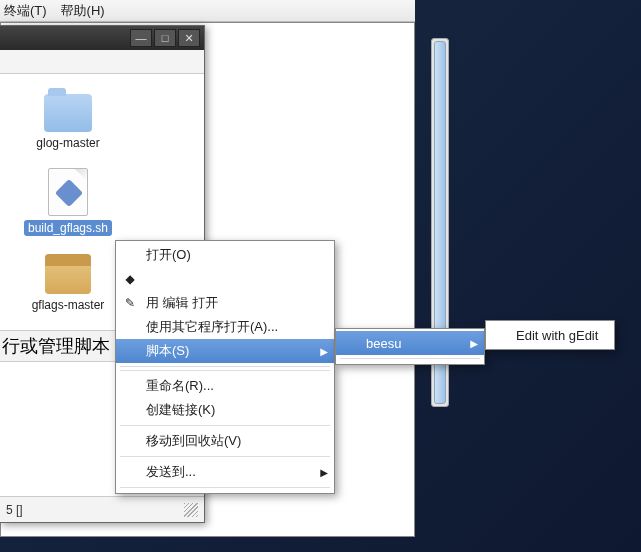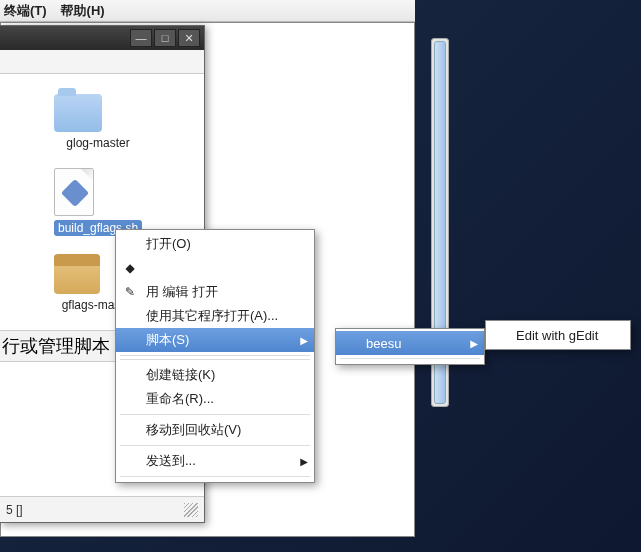--- a/index.html
+++ b/index.html
@@ -1,62 +1,62 @@
 <!DOCTYPE html>
 <html><head>
 <meta charset="utf-8">
 <style>
   * { box-sizing: border-box; margin: 0; padding: 0; font-family: "WenQuanYi Micro Hei", "Microsoft YaHei", sans-serif; }
   body { width: 641px; height: 552px; background: linear-gradient(135deg, #1a2a45 0%, #0e1830 100%); position: relative; overflow: hidden; font-size: 13px; }
 
   
   .menubar { position: absolute; top: 0; left: 0; width: 415px; height: 22px; background: linear-gradient(#f6f6f6,#e8e8e8); border-bottom: 1px solid #bbb; display: flex; align-items: center; padding-left: 4px; color: #222; }
-  .menubar span { margin-right: 14px; font-weight: bold; }
+  .menubar span { margin-right: 14px; }
 
   
   .bgwin { position: absolute; top: 22px; left: 0; width: 415px; height: 515px; background: #fff; border: 1px solid #888; }
 
   
   .fgwin { position: absolute; top: 25px; left: 0; width: 205px; height: 498px; background: #fff; border: 1px solid #666; border-left: none; box-shadow: 2px 2px 8px rgba(0,0,0,.4); }
   .titlebar { height: 24px; background: linear-gradient(#444,#2a2a2a); display: flex; justify-content: flex-end; align-items: center; padding: 0 4px; gap: 2px; }
   .tbtn { width: 22px; height: 18px; background: #555; border: 1px solid #222; color: #ddd; display: flex; align-items: center; justify-content: center; font-size: 11px; }
   .tbar { height: 24px; background: #f4f4f4; border-bottom: 1px solid #ccc; }
   .content { padding: 20px 10px 0 10px; display: flex; flex-direction: column; gap: 18px; }
-  .item { display: flex; flex-direction: column; width: 88px; margin-left: 44px; }
+  .item { display: flex; flex-direction: column; align-items: center; width: 88px; margin-left: 14px; }
   .label { font-size: 12px; color: #222; text-align: center; margin-top: 4px; }
   .selected .label { background: #5a8ccf; color: #fff; border-radius: 3px; padding: 1px 4px; }
 
   
   .folder-icon { width: 48px; height: 38px; background: linear-gradient(#b9d4f4,#93bde8); border-radius: 4px; position: relative; }
   .folder-icon::before { content:""; position:absolute; top:-6px; left:4px; width:18px; height:8px; background:#a7c9ee; border-radius: 3px 3px 0 0; }
   .script-icon { width: 40px; height: 48px; background: #fdfdfd; border: 1px solid #bbb; border-radius: 2px; position: relative; }
   .script-icon::before { content:""; position:absolute; top:0; right:0; width:12px; height:12px; background: linear-gradient(135deg,#ddd,#fff); clip-path: polygon(100% 0,0 0,100% 100%); }
   .script-icon::after { content:""; position:absolute; top:14px; left:10px; width:20px; height:20px; background:#6a8fcf; transform: rotate(45deg); border-radius:3px; }
   .pkg-icon { width: 46px; height: 40px; background: linear-gradient(#e8c784,#d5a95a); border-radius: 4px; position: relative; }
   .pkg-icon::before { content:""; position:absolute; top:0; left:0; right:0; height:12px; background:#c99a4c; border-radius:4px 4px 0 0; }
 
   .statusbar { position: absolute; bottom: 0; left: 0; right: 0; height: 26px; background: #f3f3f3; border-top: 1px solid #ccc; display: flex; align-items: center; padding: 0 6px; font-size: 12px; color: #333; justify-content: space-between; }
   .resize { width: 14px; height: 14px; background: repeating-linear-gradient(135deg,#aaa 0 1px,transparent 1px 3px); }
 
   
   .crop-label { position: absolute; top: 330px; left: 0px; width: 116px; font-size: 18px; background:#f3f3f3; border-top:1px solid #ccc; border-bottom:1px solid #ccc; padding:3px 0 3px 2px; }
 
   
   .menu { position: absolute; background: #fff; border: 1px solid #888; box-shadow: 3px 3px 8px rgba(0,0,0,.35); padding: 2px 0; }
-  .menu1 { top: 229px; left: 115px; width: 200px; }
+  .menu1 { top: 240px; left: 115px; width: 220px; }
   .mitem { height: 24px; display: flex; align-items: center; padding: 0 22px 0 30px; position: relative; color: #222; white-space: nowrap; }
   .mitem.highlight { background: linear-gradient(#6d9fe0,#4f86cf); color: #fff; }
   .msep { height: 1px; background: #ddd; margin: 3px 4px; }
   .micon { position: absolute; left: 6px; width: 16px; height: 16px; display:flex; align-items:center; justify-content:center; font-size:12px; }
   .arrow { position: absolute; right: 6px; font-size: 10px; }
 
   
   .menu2 { top: 328px; left: 335px; width: 150px; }
   
-  .menu3 { top: 320px; left: 485px; width: 146px; }
+  .menu3 { top: 320px; left: 485px; width: 130px; }
 
   
   .sbar { position: absolute; top: 38px; left: 431px; width: 18px; height: 369px; background: #e4e4e4; border: 1px solid #aaa; border-radius:3px; }
   .sbar-thumb { margin:2px; height: 363px; background: linear-gradient(90deg,#cfe0f5,#9fc2e8); border-radius:3px; border:1px solid #8ab; }
 </style>
 </head>
 <body>
 
 <div class="menubar">
   <span>终端(T)</span>
@@ -112,24 +112,24 @@
   <div class="mitem">
       <span>使用其它程序打开(A)...</span>
     </div>
   <div class="mitem highlight">
     <span>脚本(S)</span>
     <span class="arrow">▶</span>
   </div>
   <div class="msep"></div>
   <div class="msep"></div>
   <div class="mitem">
-      <span>创建链接(K)</span>
+      <span>重命名(R)...</span>
     </div>
   <div class="mitem">
-      <span>重命名(R)...</span>
+      <span>创建链接(K)</span>
     </div>
   <div class="msep"></div>
   <div class="mitem">
       <span>移动到回收站(V)</span>
     </div>
   <div class="msep"></div>
   <div class="mitem">
     <span>发送到...</span>
     <span class="arrow">▶</span>
   </div>

